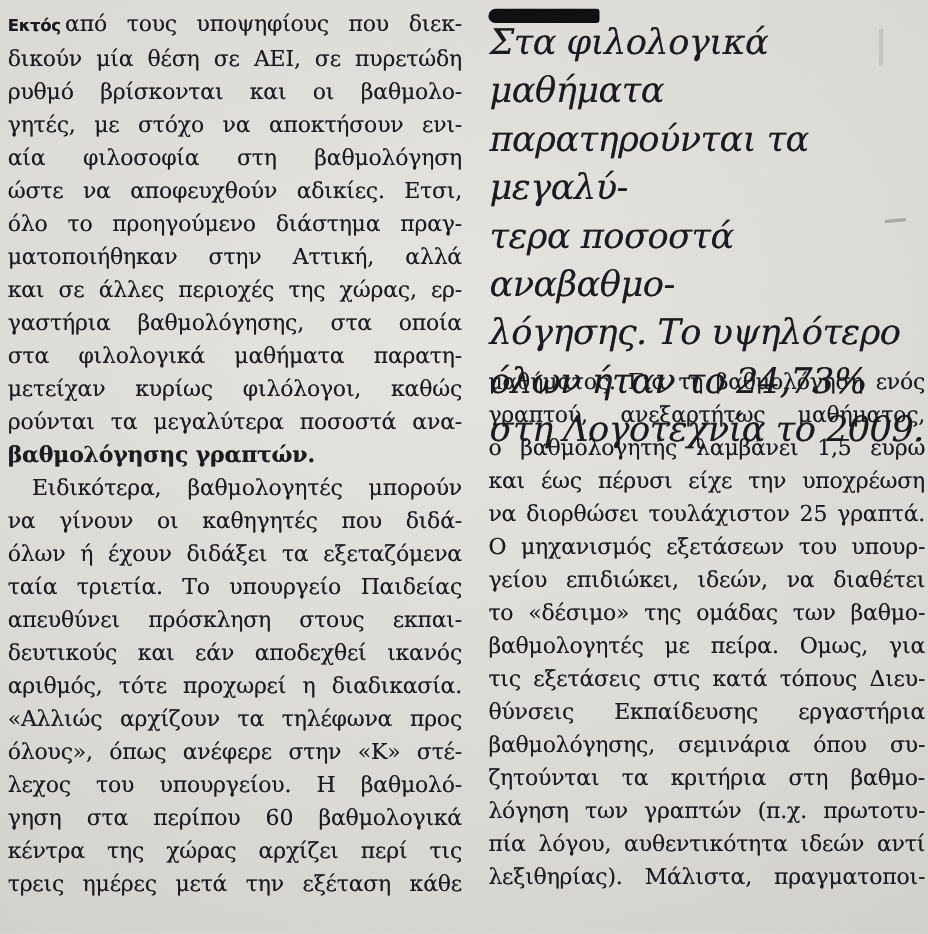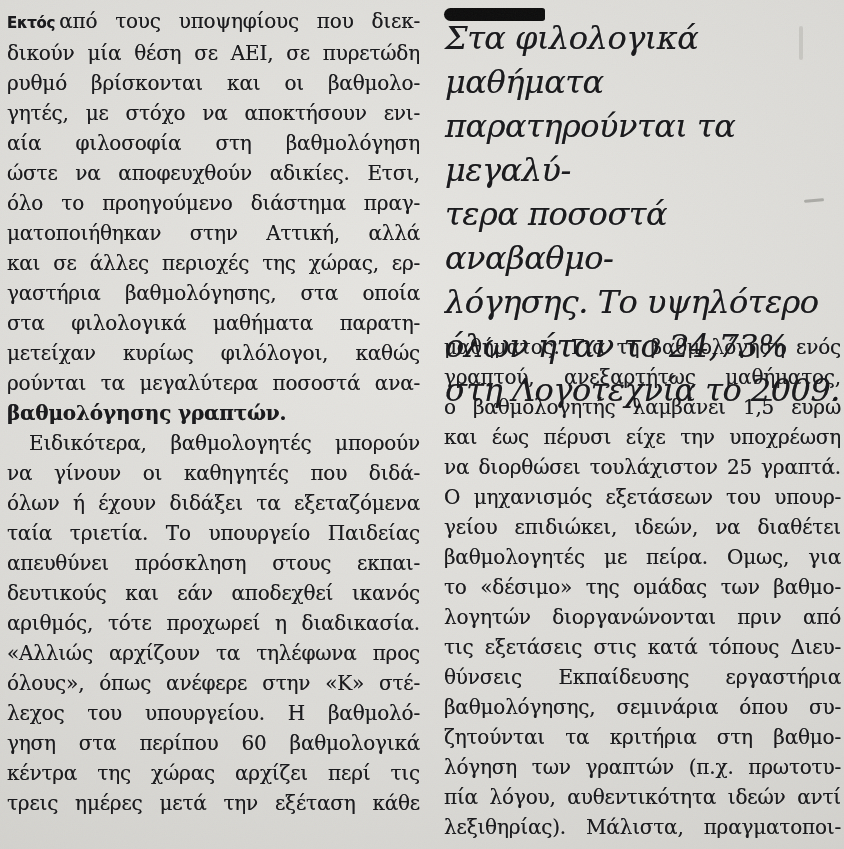--- a/index.html
+++ b/index.html
@@ -120,23 +120,22 @@
     </div>
 
   <div class="col col-right">
       <div class="line">μαθήματος. Για τη βαθμολόγηση ενός</div>
       <div class="line">γραπτού, ανεξαρτήτως μαθήματος,</div>
       <div class="line">ο βαθμολογητής λαμβάνει 1,5 ευρώ</div>
       <div class="line">και έως πέρυσι είχε την υποχρέωση</div>
       <div class="line">να διορθώσει τουλάχιστον 25 γραπτά.</div>
       <div class="line">Ο μηχανισμός εξετάσεων του υπουρ-</div>
       <div class="line">γείου επιδιώκει, ιδεών, να διαθέτει</div>
+      <div class="line">το «δέσιμο» της ομάδας των βαθμο-</div>
       <div class="line">βαθμολογητές με πείρα. Ομως, για</div>
-      <div class="line">το «δέσιμο» της ομάδας των βαθμο-</div>
-      <div class="line">λογητών διοργανώνονται πριν από</div>
       <div class="line">τις εξετάσεις στις κατά τόπους Διευ-</div>
       <div class="line">θύνσεις Εκπαίδευσης εργαστήρια</div>
       <div class="line">βαθμολόγησης, σεμινάρια όπου συ-</div>
       <div class="line">ζητούνται τα κριτήρια στη βαθμο-</div>
       <div class="line">λόγηση των γραπτών (π.χ. πρωτοτυ-</div>
       <div class="line">πία λόγου, αυθεντικότητα ιδεών αντί</div>
       <div class="line">λεξιθηρίας). Μάλιστα, πραγματοποι-</div>
     </div>
 
   <div class="artifact-smudge"></div>

